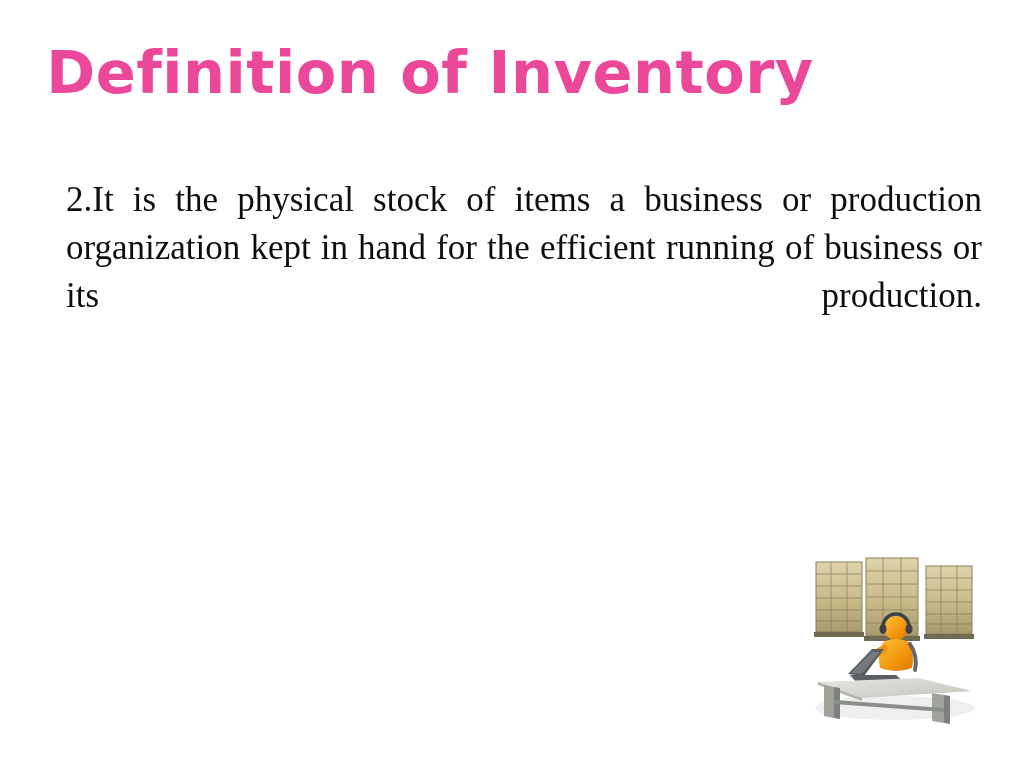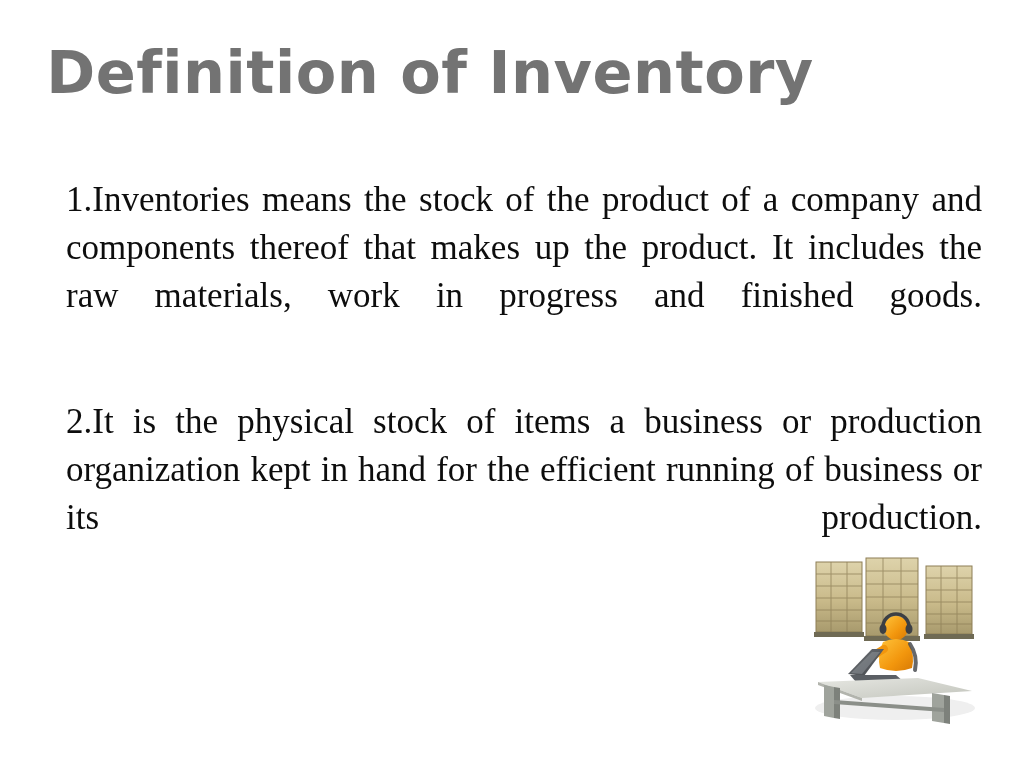--- a/index.html
+++ b/index.html
@@ -22,21 +22,21 @@
     background: #ffffff;
   }
 
   
   .title {
     position: absolute;
     left: 0;
     top: 42px;
     width: 860px;
     text-align: center;
-    color: #737373;
+    color: #ec4899;
     font-family: "DejaVu Sans", "Liberation Sans", sans-serif;
     font-weight: bold;
     font-size: 59px;
     line-height: 1.05;
     letter-spacing: 0.5px;
     white-space: nowrap;
     -webkit-font-smoothing: antialiased;
   }
 
   
@@ -80,21 +80,20 @@
   }
 </style>
 </head>
 <body>
 
 <div class="slide">
 
   <div class="title">Definition of Inventory</div>
 
   <div class="body-block">
-    <p class="para">1.Inventories means the stock of the product of a company and components thereof that makes up the product. It includes the raw materials, work in progress and finished goods.</p>
     <p class="para">2.It is the physical stock of items a business or production organization kept in hand for the efficient running of business or its production.</p>
   </div>
 
   <div class="illustration">
     <svg class="illu-svg" viewBox="0 0 190 178">
       <defs>
         <linearGradient id="sackGrad" x1="0" y1="0" x2="0" y2="1">
           <stop offset="0%" stop-color="#ded3ab"></stop>
           <stop offset="55%" stop-color="#c9ba8a"></stop>
           <stop offset="100%" stop-color="#a89a6d"></stop>

